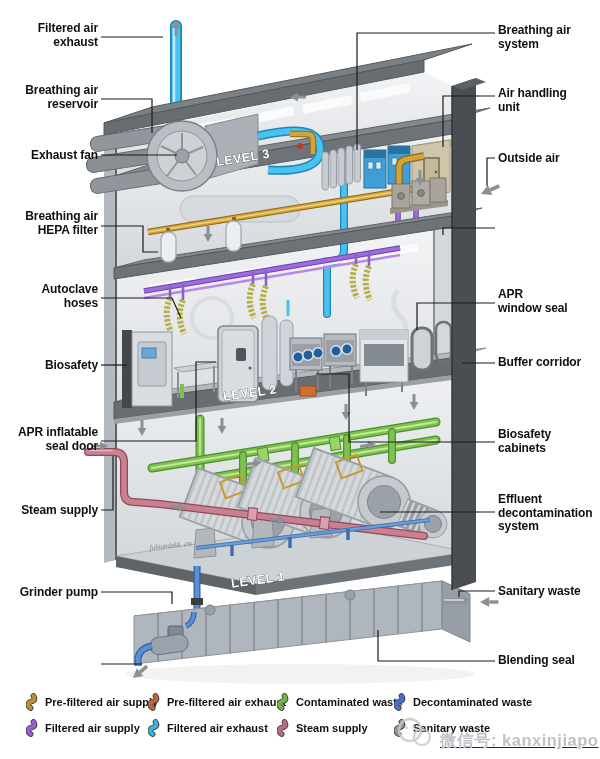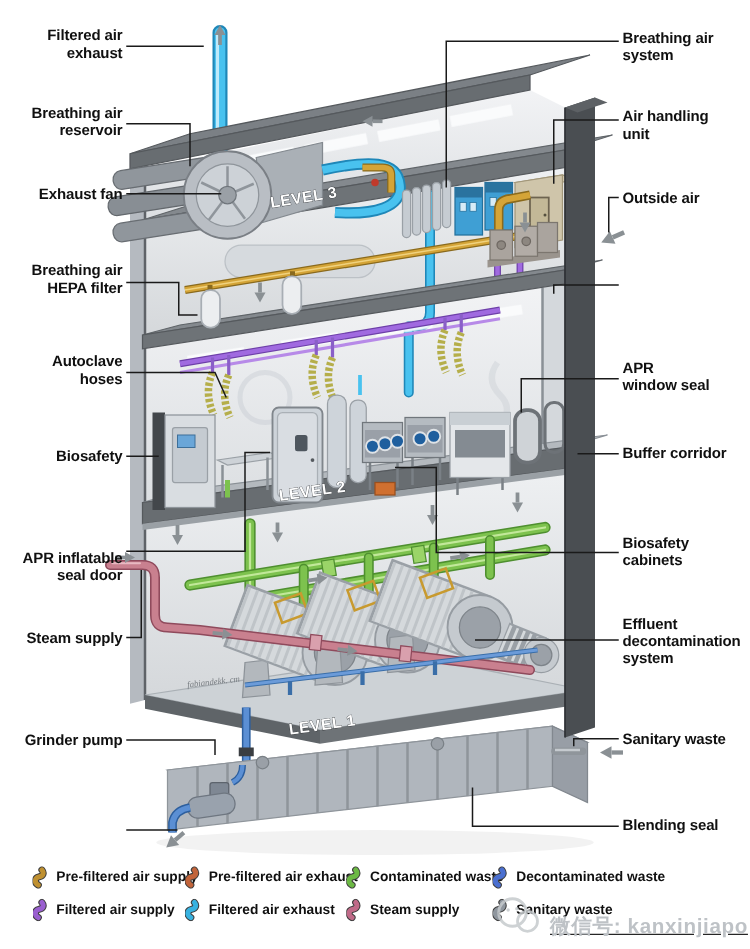--- a/index.html
+++ b/index.html
@@ -411,21 +411,21 @@
   <div class="callout left" style="top:22px">Filtered air
 exhaust</div>
   <div class="callout left" style="top:84px">Breathing air
 reservoir</div>
   <div class="callout left" style="top:149px">Exhaust fan</div>
   <div class="callout left" style="top:210px">Breathing air
 HEPA filter</div>
   <div class="callout left" style="top:283px">Autoclave
 hoses</div>
   <div class="callout left" style="top:359px">Biosafety</div>
-  <div class="callout left" style="top:440px">APR inflatable
+  <div class="callout left" style="top:426px">APR inflatable
 seal door</div>
   <div class="callout left" style="top:504px">Steam supply</div>
   <div class="callout left" style="top:586px">Grinder pump</div>
 
   <div class="callout right" style="top:24px">Breathing air
 system</div>
   <div class="callout right" style="top:87px">Air handling
 unit</div>
   <div class="callout right" style="top:152px">Outside air</div>
   <div class="callout right" style="top:288px">APR

